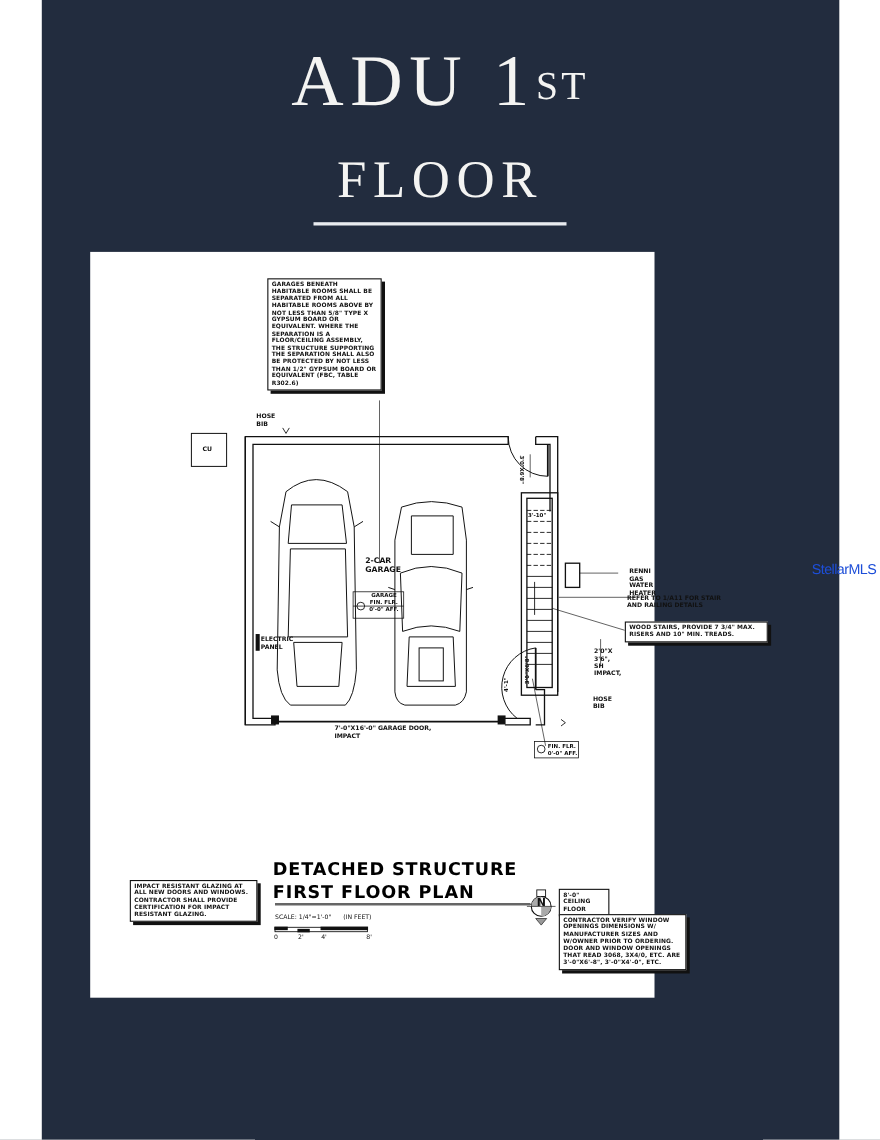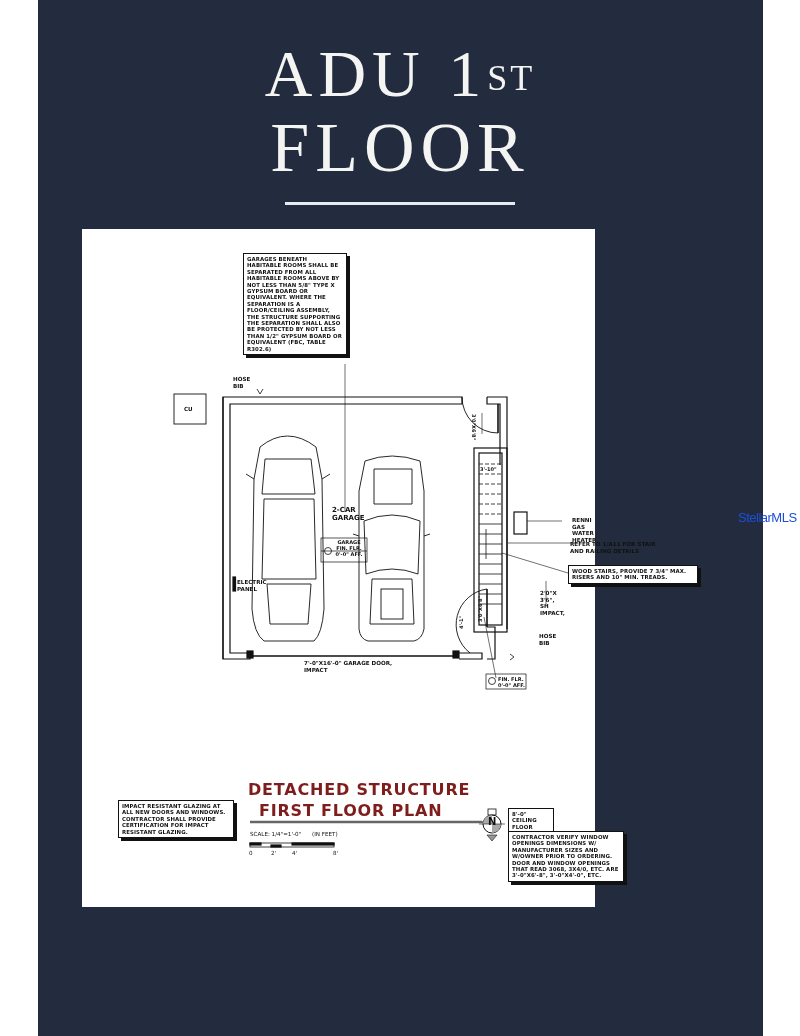--- a/index.html
+++ b/index.html
@@ -1,27 +1,27 @@
 <!DOCTYPE html>
 <html><head>
 <meta charset="utf-8">
 <style>
   html,body{margin:0;padding:0;background:#ffffff;}
   body{width:800px;height:1036px;position:relative;overflow:hidden;font-family:"Liberation Sans",sans-serif;}
   .panel{position:absolute;left:38px;top:0;width:725px;height:1036px;background:#222c3e;}
   .title{position:absolute;left:0;width:800px;text-align:center;color:#f4f4f2;font-family:"Liberation Serif",serif;font-weight:normal;letter-spacing:6px;}
   .t1{top:38px;font-size:66px;line-height:72px;font-family:Liberation Serif, serif;}
   .t1 sup{font-size:36px;vertical-align:top;position:relative;top:4px;letter-spacing:3px;}
-  .t2{top:110px;font-size:70px;line-height:76px;}
+  .t2{top:126px;font-size:48px;line-height:76px;}
   .rule{position:absolute;left:285px;top:202px;width:230px;height:3px;background:#e9ecef;}
   .plan{position:absolute;left:82px;top:229px;width:513px;height:678px;background:#ffffff;}
   .plan svg{position:absolute;left:0;top:0;}
   .note{position:absolute;background:#fff;border:1px solid #111;box-shadow:3px 3px 0 #111;font-size:5.4px;line-height:6.4px;color:#111;text-transform:uppercase;padding:2px 3px;font-family:"DejaVu Sans",sans-serif;font-weight:bold;letter-spacing:0.1px;}
   .lbl{position:absolute;font-size:5.6px;line-height:6.6px;color:#111;text-transform:uppercase;font-family:"DejaVu Sans",sans-serif;font-weight:bold;white-space:nowrap;}
-  .big{position:absolute;font-family:"DejaVu Sans",sans-serif;font-weight:bold;color:#7f1d1d;font-size:16px;line-height:19px;letter-spacing:0.8px;}
+  .big{position:absolute;font-family:"DejaVu Sans",sans-serif;font-weight:bold;color:#000000;font-size:16px;line-height:19px;letter-spacing:0.8px;}
   .watermark{position:absolute;left:738px;top:510px;font-size:13px;color:#1d4ed8;letter-spacing:-0.5px;font-family:"Liberation Sans",sans-serif;}
 </style>
 </head>
 <body>
 
 <div class="panel"></div>
 
 <div class="title t1"><span>ADU 1</span><sup>ST</sup></div>
 <div class="title t2">FLOOR</div>
 <div class="rule"></div>
@@ -183,21 +183,21 @@
 
   <div class="lbl" style="left:457px;top:404px;width:20px;white-space:normal;">HOSE BIB</div>
   <div class="lbl" style="left:416px;top:447px;font-size:5px;line-height:6.2px;">
     <div>FIN. FLR.</div>
       <div>0'-0" AFF.</div>
   </div>
 
   <div class="note" style="left:36px;top:571px;width:108px;">Impact resistant glazing at all new doors and windows. Contractor shall provide certification for impact resistant glazing.</div>
 
   <div class="big" style="left:166px;top:551px;">DETACHED STRUCTURE</div>
-  <div class="big" style="left:177px;top:572px;">FIRST FLOOR PLAN</div>
+  <div class="big" style="left:166px;top:572px;">FIRST FLOOR PLAN</div>
 
   <div class="lbl" style="left:168px;top:602px;font-weight:normal;">SCALE: 1/4"=1'-0"</div>
   <div class="lbl" style="left:230px;top:602px;font-weight:normal;">(IN FEET)</div>
   <div class="lbl" style="left:167px;top:621px;font-weight:normal;">0</div>
   <div class="lbl" style="left:189px;top:621px;font-weight:normal;">2'</div>
   <div class="lbl" style="left:210px;top:621px;font-weight:normal;">4'</div>
   <div class="lbl" style="left:251px;top:621px;font-weight:normal;">8'</div>
   <div class="lbl" style="left:406px;top:590px;font-size:10px;">N</div>
 
   <div class="note" style="left:426px;top:579px;width:38px;box-shadow:none;">8'-0" ceiling floor</div>

